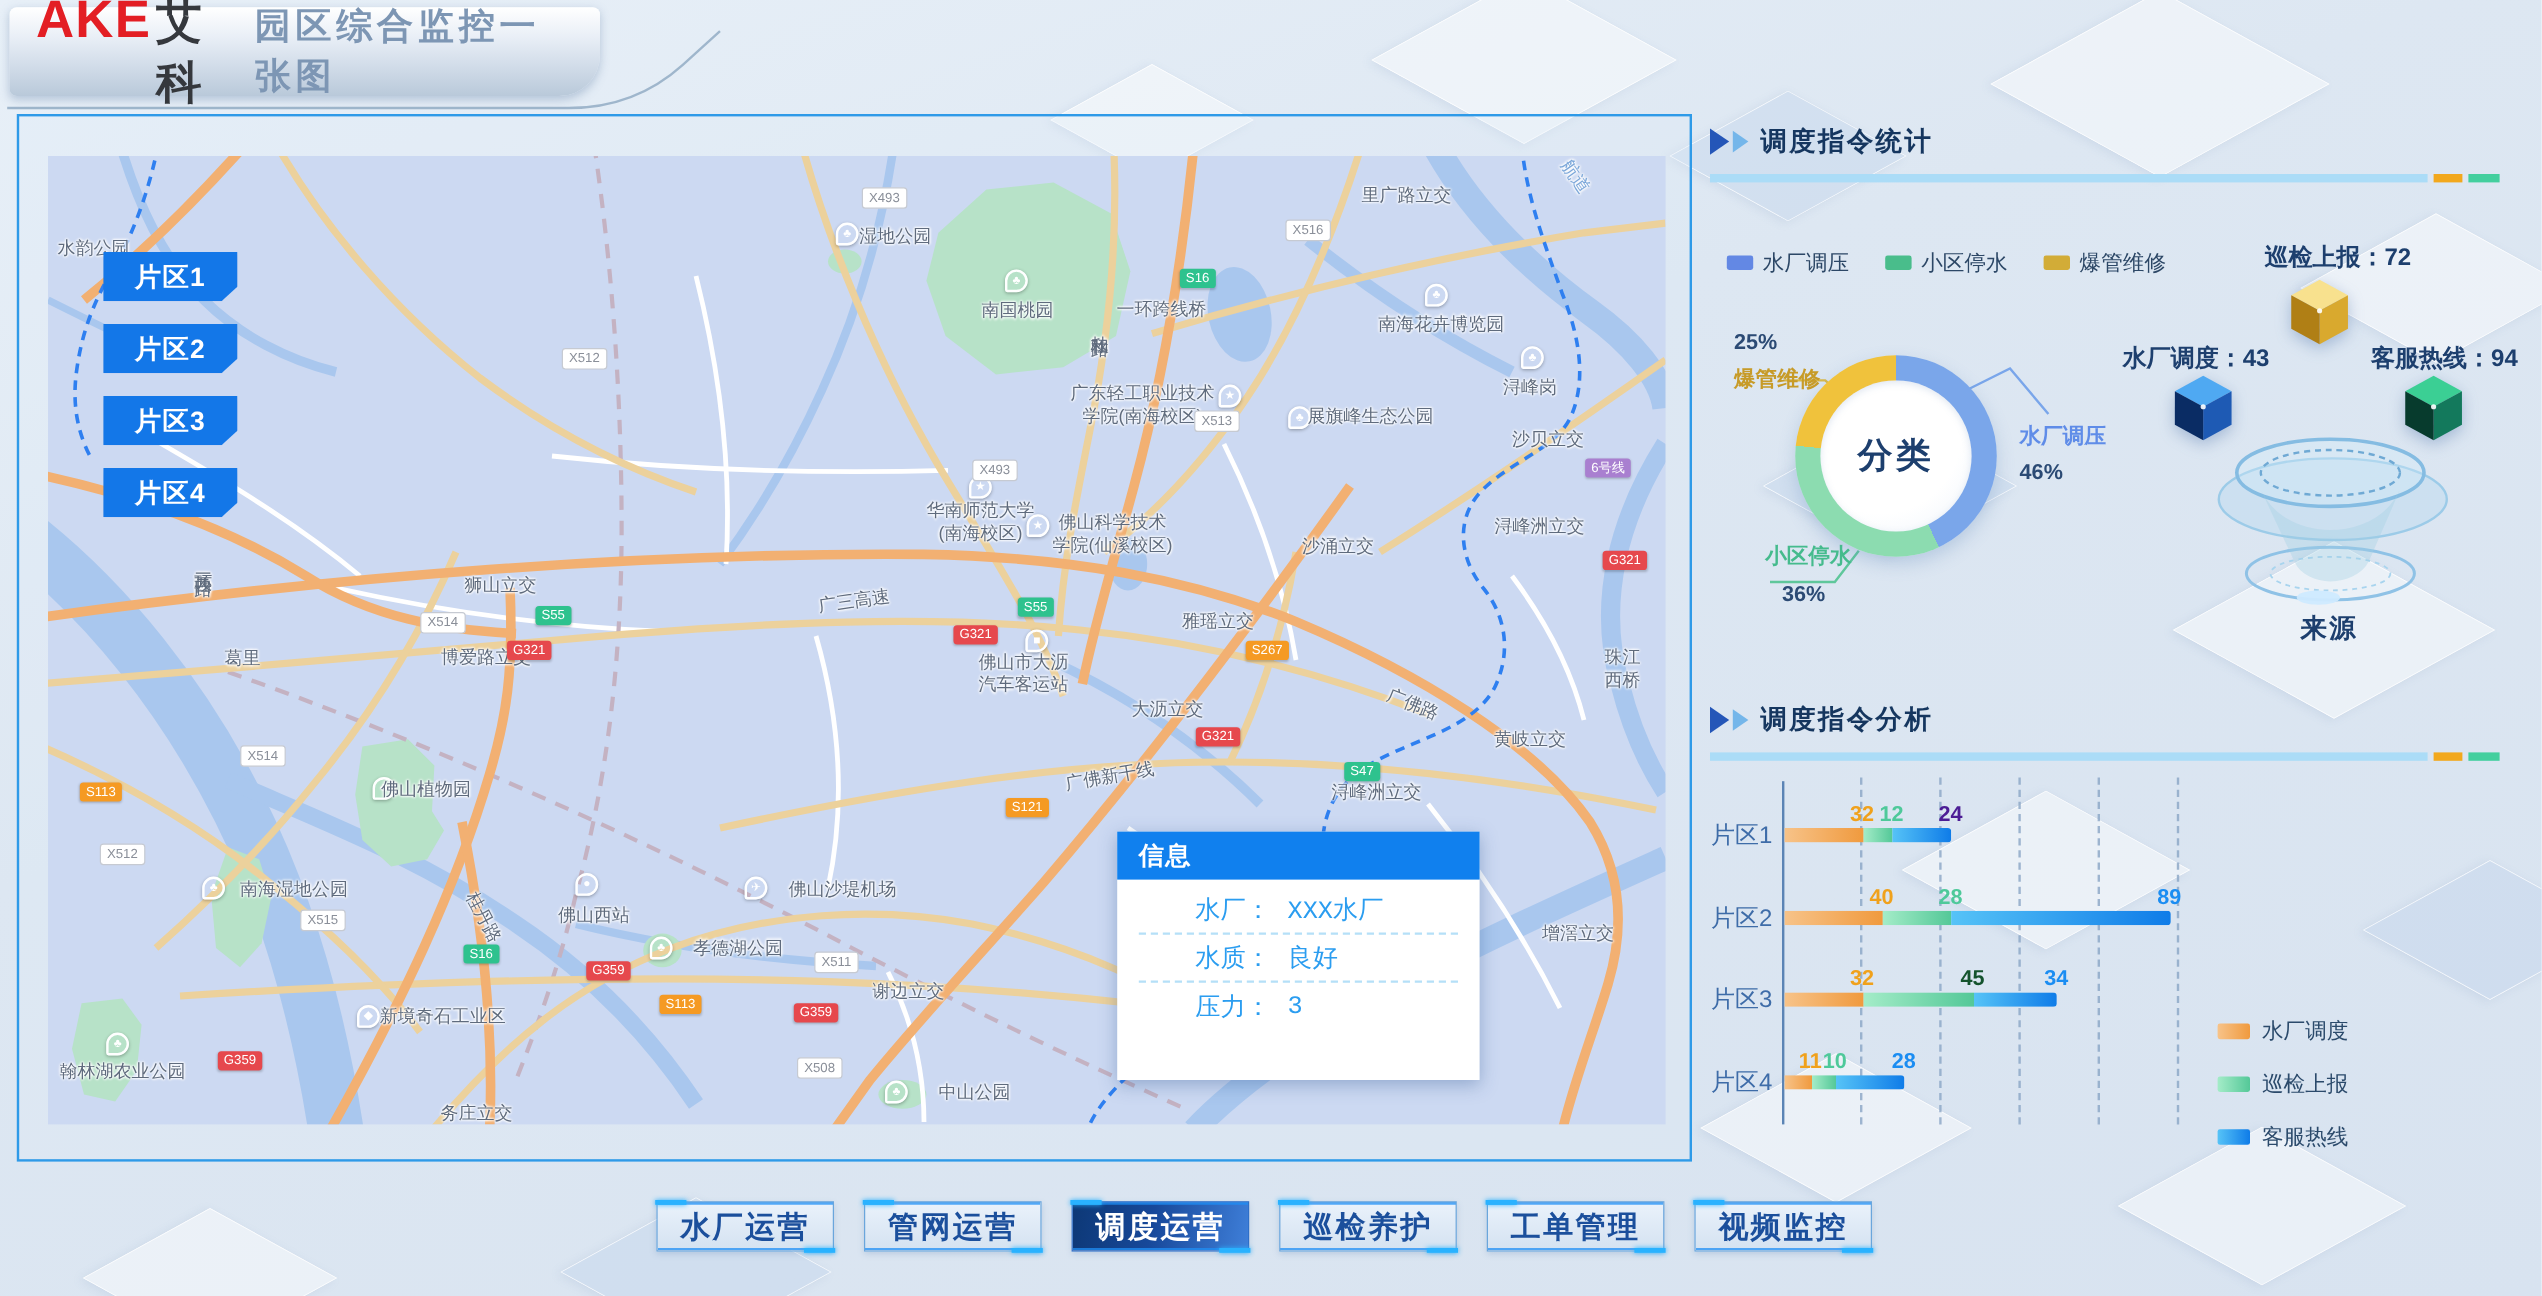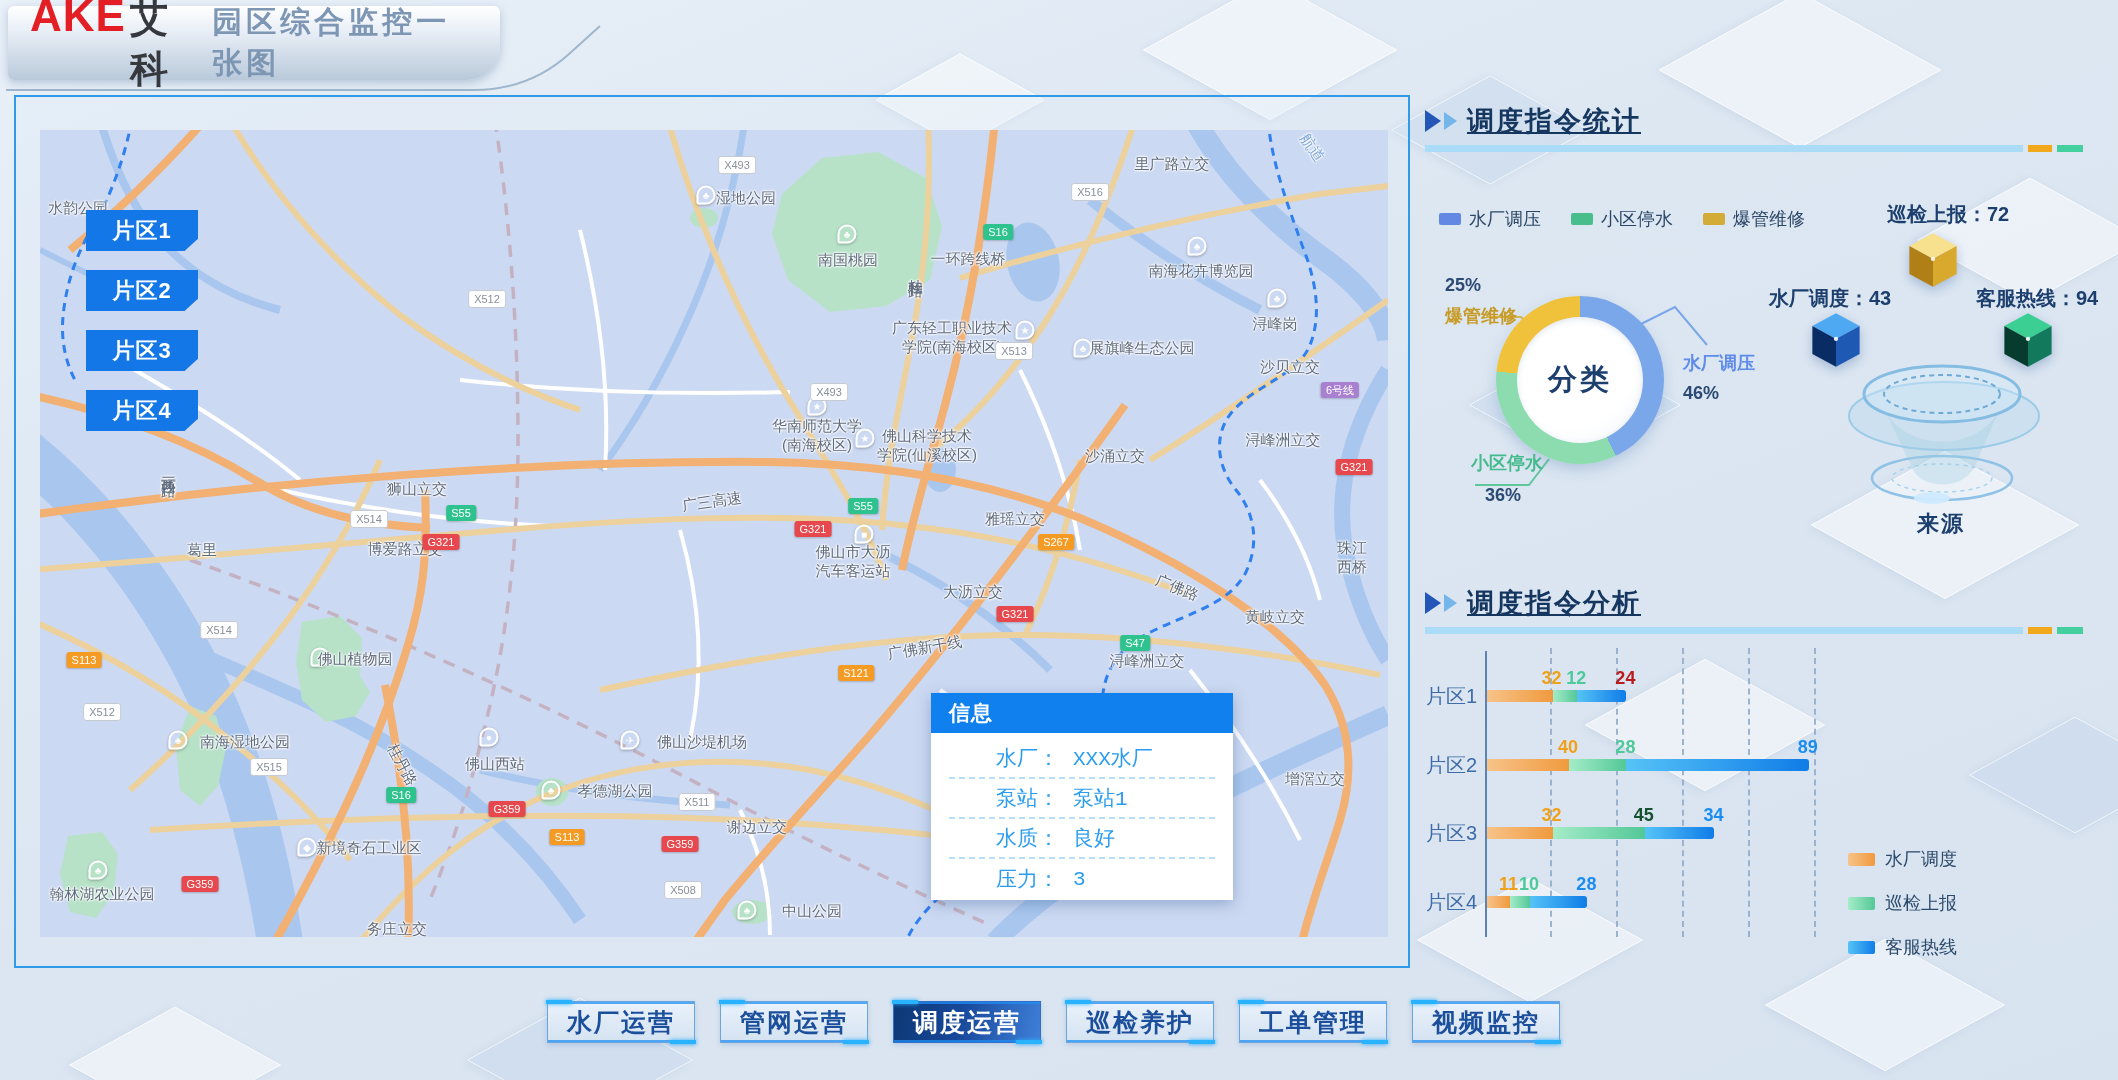--- a/index.html
+++ b/index.html
@@ -64,21 +64,21 @@
   .popup-row:last-child { border-bottom:none; }
   .popup-row .pl { width:110px; text-align:right; }
   .popup-row .pv { margin-left:14px;font-family:Liberation Mono, monospace; }
 
   
   .rcol { position:absolute; left:1425px; top:95px; width:660px; height:950px; z-index:3; }
   .phead { position:absolute; left:0; display:flex; align-items:center; gap:10px; }
   .phead .tri { width:0; height:0; border-style:solid; }
   .tri1 { border-width:11px 0 11px 16px; border-color:transparent transparent transparent #2456b8; }
   .tri2 { border-width:9px 0 9px 13px; border-color:transparent transparent transparent #74b6ea; margin-left:-7px; }
-  .phead .ptitle { font-size:27px; font-weight:bold; color:#15365f; letter-spacing:2px;text-decoration:underline; }
+  .phead .ptitle { font-size:22px; font-weight:bold; color:#15365f; letter-spacing:2px; }
   .sep { position:absolute; left:0; width:658px; height:7px; display:flex; gap:5px; }
   .sep .s1 { flex:1; background:#abdcf7; }
   .sep .s2 { width:24px; background:#f2a81d; }
   .sep .s3 { width:26px; background:#43cf9e; }
 
   .legend1 { position:absolute; left:14px; top:112px; display:flex; gap:30px; }
   .lg-item { display:flex; align-items:center; gap:8px; font-size:18px; color:#2c4766; }
   .lg-sw { width:22px; height:12px; border-radius:2px; }
 
   .stat-top { position:absolute; left:462px; top:106px; font-size:20px; font-weight:bold; color:#1d3f6e; }
@@ -340,24 +340,20 @@
       </div>
 
     <div class="popup">
       <div class="popup-hd">信息</div>
       <div class="popup-body" id="popup-body">
           <div class="popup-row">
             <div class="pl">水厂：</div>
             <div class="pv">XXX水厂</div>
           </div>
           <div class="popup-row">
-            <div class="pl">泵站：</div>
-            <div class="pv">泵站1</div>
-          </div>
-          <div class="popup-row">
             <div class="pl">水质：</div>
             <div class="pv">良好</div>
           </div>
           <div class="popup-row">
             <div class="pl">压力：</div>
             <div class="pv">3</div>
           </div>
         </div>
     </div>
   </div>
@@ -485,21 +481,21 @@
         </div>
       </div>
   <div class="gline" style="left: 125px;"></div>
       <div class="gline" style="left: 191px;"></div>
       <div class="gline" style="left: 257px;"></div>
       <div class="gline" style="left: 323px;"></div>
       <div class="gline" style="left: 389px;"></div>
       <div class="brow-label" style="top: 53px;">片区1</div>
       <div class="bval" style="left: 127.6px; top: 25px; color: rgb(240, 161, 28);">32</div>
       <div class="bval" style="left: 152.2px; top: 25px; color: rgb(78, 201, 154);">12</div>
-      <div class="bval" style="left: 201.4px; top: 25px; color: #b91c1c;">24</div>
+      <div class="bval" style="left: 201.4px; top: 25px; color: #4c1d95;">24</div>
       <div class="bar" style="top: 47px;">
         <div class="bseg" style="width: 65.6px; height: 12px; background: linear-gradient(90deg, rgb(247, 195, 137), rgb(240, 154, 62));"></div>
         <div class="bseg" style="width: 24.6px; height: 12px; background: linear-gradient(90deg, rgb(164, 236, 200), rgb(84, 200, 152));"></div>
         <div class="bseg" style="width: 49.2px; height: 12px; background: linear-gradient(90deg, rgb(86, 195, 247), rgb(15, 124, 232));"></div>
       </div>
       <div class="brow-label" style="top: 122px;">片区2</div>
       <div class="bval" style="left: 144px; top: 94px; color: rgb(240, 161, 28);">40</div>
       <div class="bval" style="left: 201.4px; top: 94px; color: rgb(78, 201, 154);">28</div>
       <div class="bval" style="left: 383.8px; top: 94px; color: rgb(27, 141, 242);">89</div>
       <div class="bar" style="top: 116px;">

